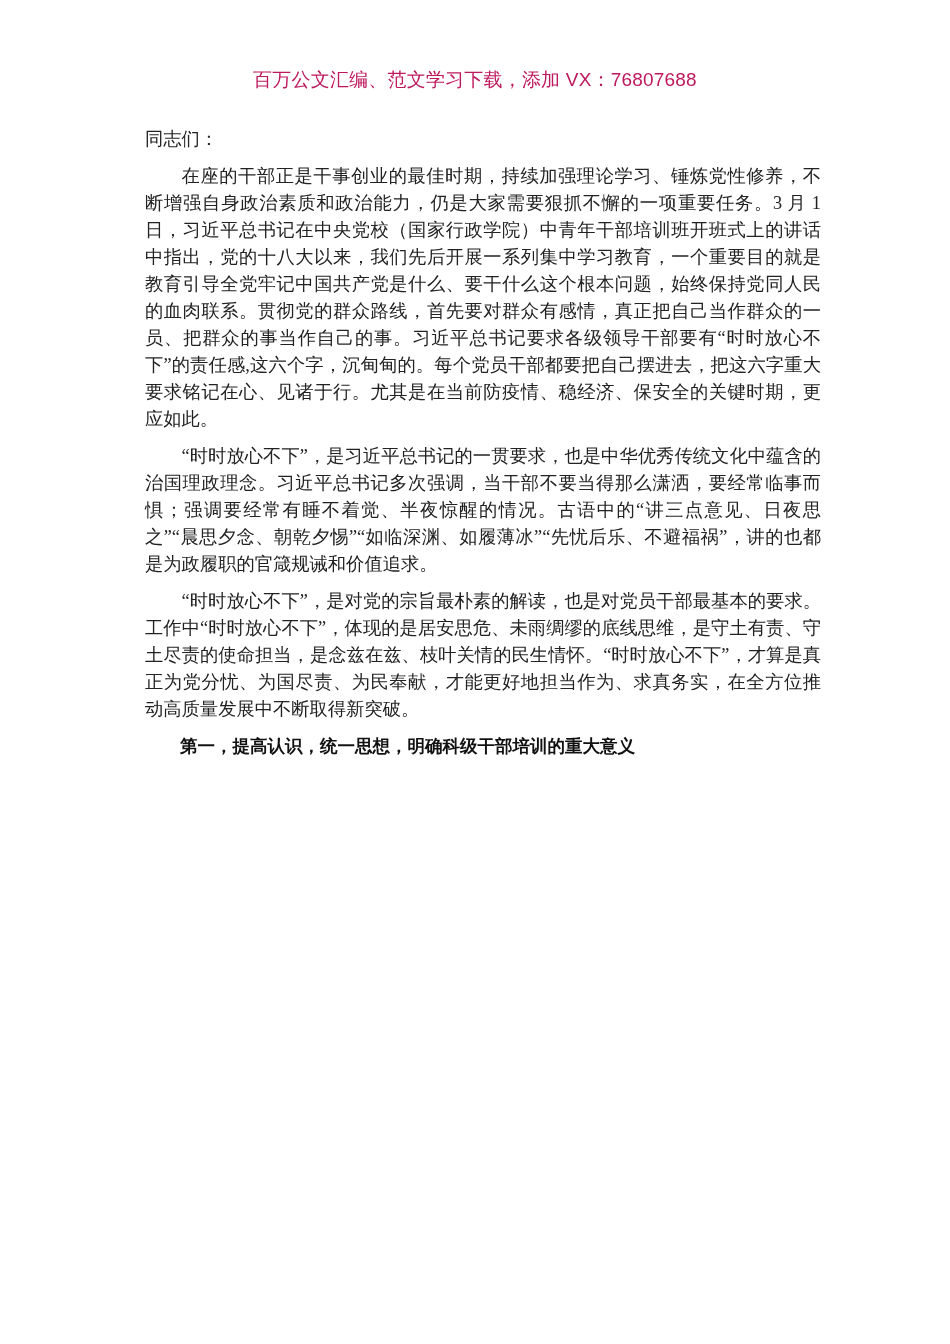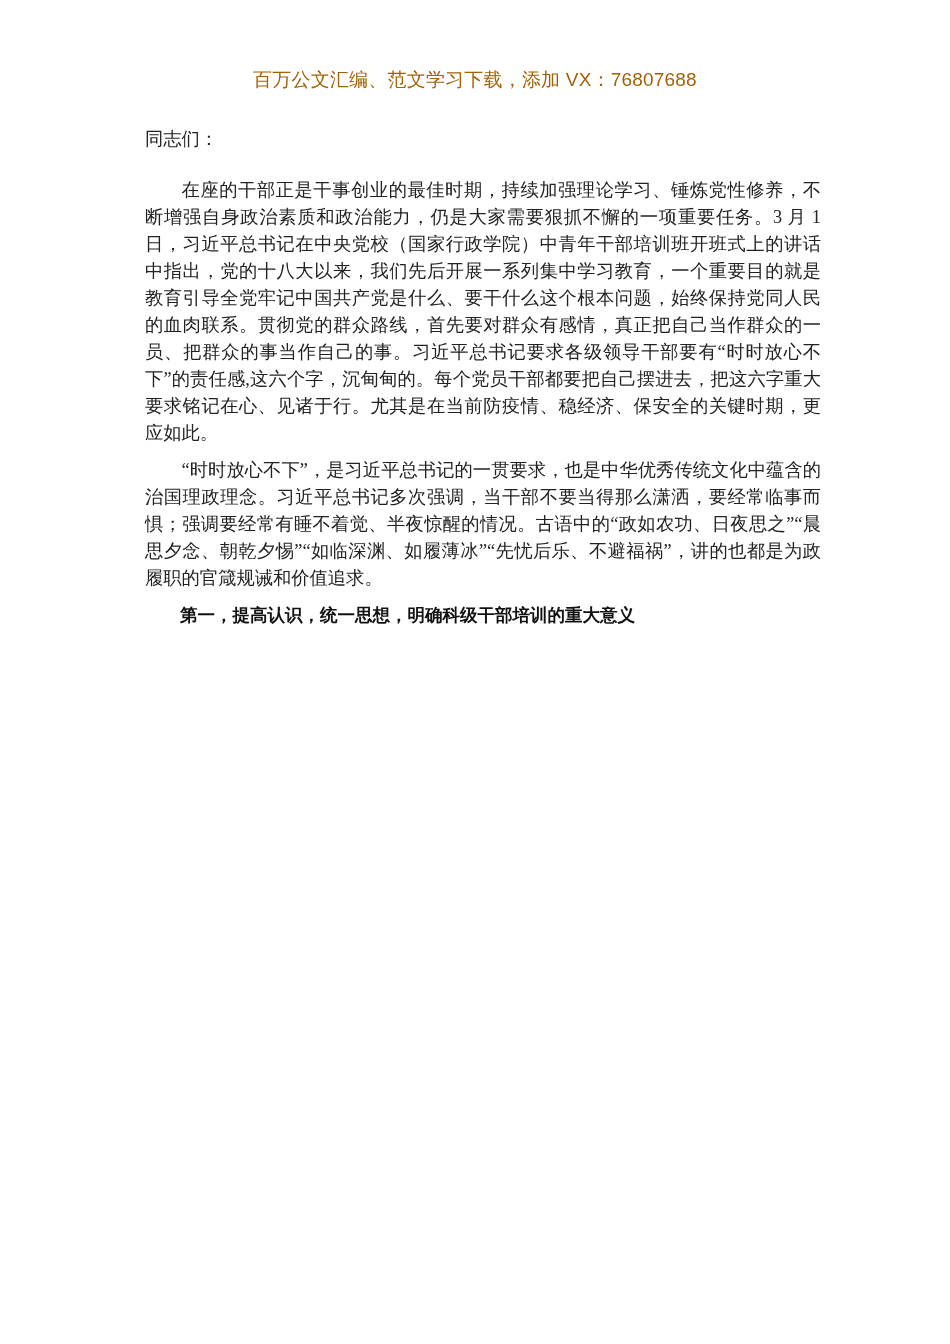--- a/index.html
+++ b/index.html
@@ -1,37 +1,38 @@
 <!DOCTYPE html>
 <html><head>
   <meta charset="utf-8">
   <style>
     html, body { margin: 0; padding: 0; background: #ffffff; }
     body { width: 950px; height: 1344px; position: relative; overflow: hidden; }
     .page { position: absolute; left: 0; top: 0; width: 950px; height: 1344px; background: #ffffff; }
     .header {
       position: absolute; left: 0; top: 66px; width: 950px; text-align: center;
-      color: #a16207; font-family: "Liberation Sans", "DejaVu Sans", sans-serif;
+      color: #be185d; font-family: "Liberation Sans", "DejaVu Sans", sans-serif;
       font-size: 19px; letter-spacing: 0.2px; line-height: 28px;
     }
     .body {
       position: absolute; left: 145px; top: 126px; width: 676px;
       font-family: "Liberation Serif", "DejaVu Serif", serif;
       font-size: 18.3px; line-height: 27px; color: #222222;
       text-align: justify; text-justify: inter-character;
     }
     .body p { margin: 0 0 10px 0; text-indent: 2em; }
-    .body p.salutation { text-indent: 0; margin-bottom: 24px; }
+    .body p.salutation { text-indent: 0; margin-bottom: 10px; }
     .body p.heading { font-weight: bold; color: #111111; font-family: "DejaVu Sans", "Liberation Sans", sans-serif; font-size: 17.5px; margin-bottom: 10px; }
   </style>
 </head>
 <body>
 
 <div class="page">
   <div class="header">百万公文汇编、范文学习下载，添加 VX：76807688</div>
 
   <div class="body">
     <p class="salutation">同志们：</p>
     <p>在座的干部正是干事创业的最佳时期，持续加强理论学习、锤炼党性修养，不断增强自身政治素质和政治能力，仍是大家需要狠抓不懈的一项重要任务。3 月 1 日，习近平总书记在中央党校（国家行政学院）中青年干部培训班开班式上的讲话中指出，党的十八大以来，我们先后开展一系列集中学习教育，一个重要目的就是教育引导全党牢记中国共产党是什么、要干什么这个根本问题，始终保持党同人民的血肉联系。贯彻党的群众路线，首先要对群众有感情，真正把自己当作群众的一员、把群众的事当作自己的事。习近平总书记要求各级领导干部要有“时时放心不下”的责任感,这六个字，沉甸甸的。每个党员干部都要把自己摆进去，把这六字重大要求铭记在心、见诸于行。尤其是在当前防疫情、稳经济、保安全的关键时期，更应如此。</p>
-    <p>“时时放心不下”，是习近平总书记的一贯要求，也是中华优秀传统文化中蕴含的治国理政理念。习近平总书记多次强调，当干部不要当得那么潇洒，要经常临事而惧；强调要经常有睡不着觉、半夜惊醒的情况。古语中的“政如农功、日夜思之”“晨思夕念、朝乾夕惕”“如临深渊、如履薄冰”“先忧后乐、不避福祸”，讲的也都是为政履职的官箴规诫和价值追求。</p>
+    <p>“时时放心不下”，是习近平总书记的一贯要求，也是中华优秀传统文化中蕴含的治国理政理念。习近平总书记多次强调，当干部不要当得那么潇洒，要经常临事而惧；强调要经常有睡不着觉、半夜惊醒的情况。古语中的“讲三点意见、日夜思之”“晨思夕念、朝乾夕惕”“如临深渊、如履薄冰”“先忧后乐、不避福祸”，讲的也都是为政履职的官箴规诫和价值追求。</p>
+    <p>“时时放心不下”，是对党的宗旨最朴素的解读，也是对党员干部最基本的要求。工作中“时时放心不下”，体现的是居安思危、未雨绸缪的底线思维，是守土有责、守土尽责的使命担当，是念兹在兹、枝叶关情的民生情怀。“时时放心不下”，才算是真正为党分忧、为国尽责、为民奉献，才能更好地担当作为、求真务实，在全方位推动高质量发展中不断取得新突破。</p>
     <p class="heading">第一，提高认识，统一思想，明确科级干部培训的重大意义</p>
   </div>
 </div>
 
 </body></html>

